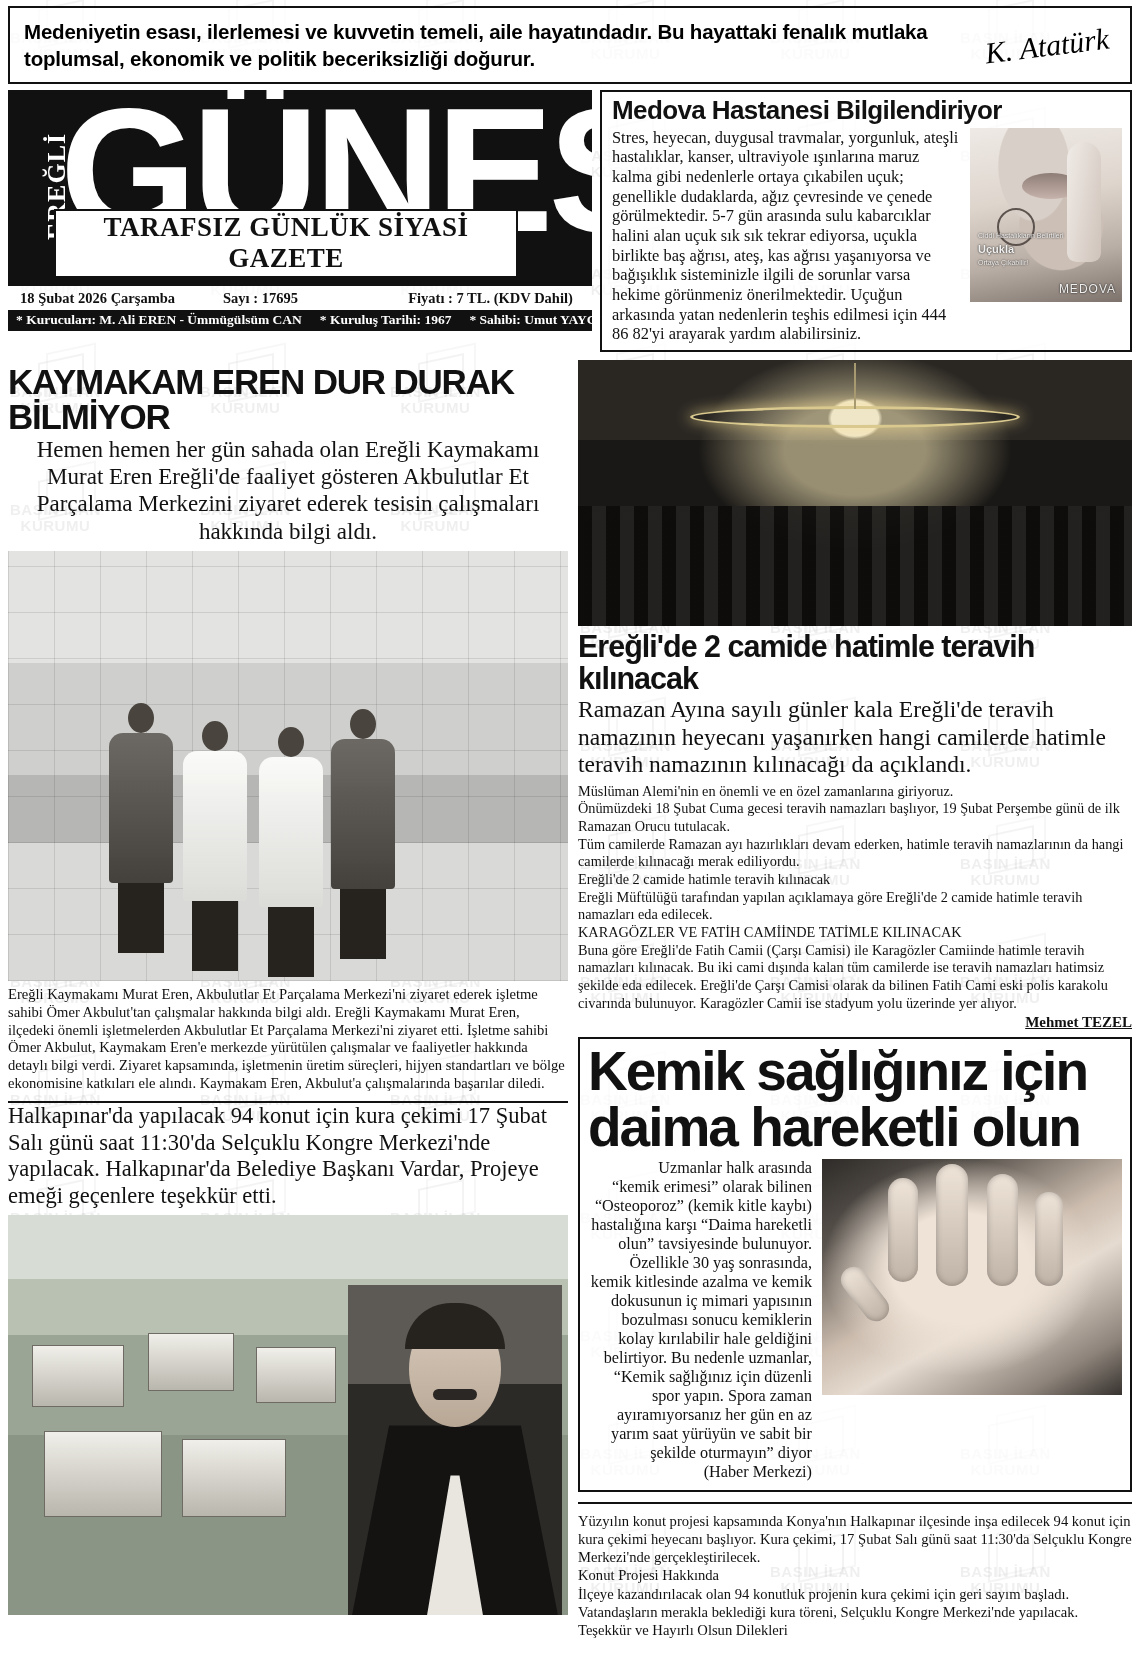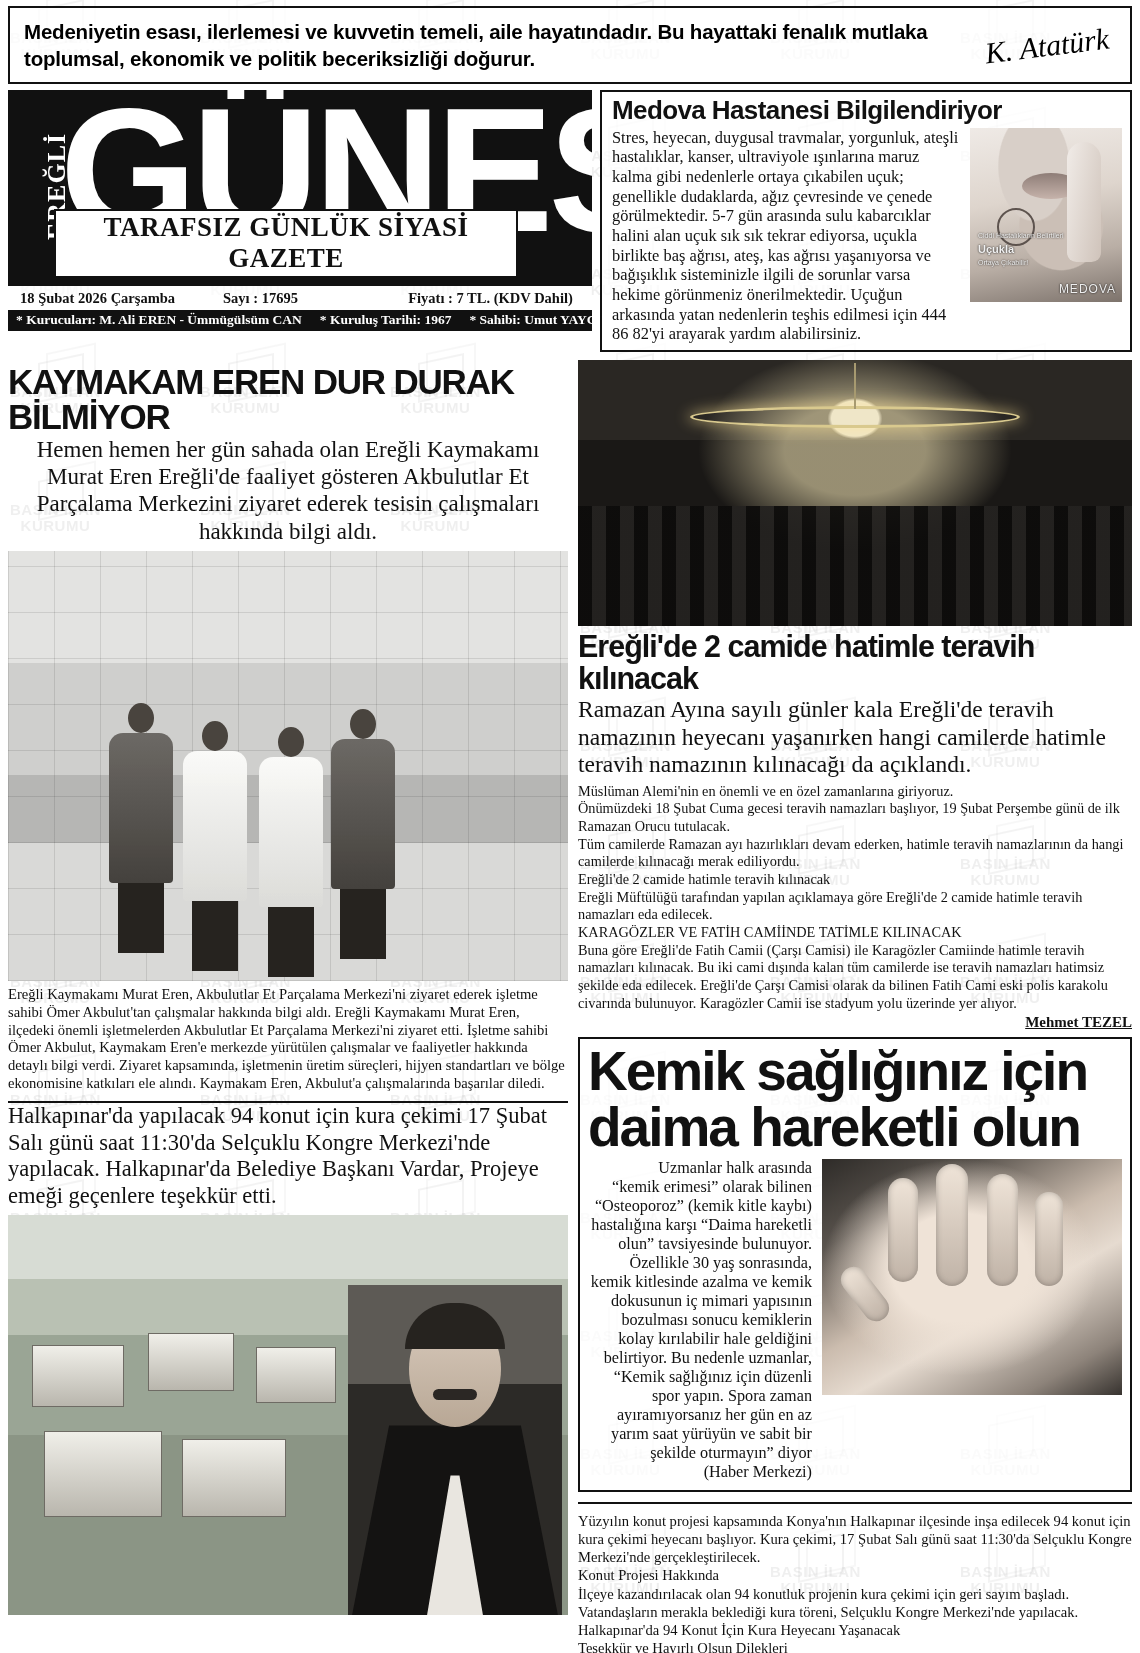--- a/index.html
+++ b/index.html
@@ -731,19 +731,18 @@
           <div class="finger-s" style="left:10%;top:44%;width:26px;height:62px;transform:rotate(-38deg);"></div>
         </div>
       </div>
     </div>
 
     <div class="bottom-text">
       <p>Yüzyılın konut projesi kapsamında Konya'nın Halkapınar ilçesinde inşa edilecek 94 konut için kura çekimi heyecanı başlıyor. Kura çekimi, 17 Şubat Salı günü saat 11:30'da Selçuklu Kongre Merkezi'nde gerçekleştirilecek.</p>
       <p>Konut Projesi Hakkında</p>
       <p>İlçeye kazandırılacak olan 94 konutluk projenin kura çekimi için geri sayım başladı.</p>
       <p>Vatandaşların merakla beklediği kura töreni, Selçuklu Kongre Merkezi'nde yapılacak.</p>
-      <p>Halkapınar'da 94 Konut İçin Kura Heyecanı Yaşanacak</p>
       <p>Teşekkür ve Hayırlı Olsun Dilekleri</p>
 
     </div>
 
   </div>
 </div>
 
 </body></html>

